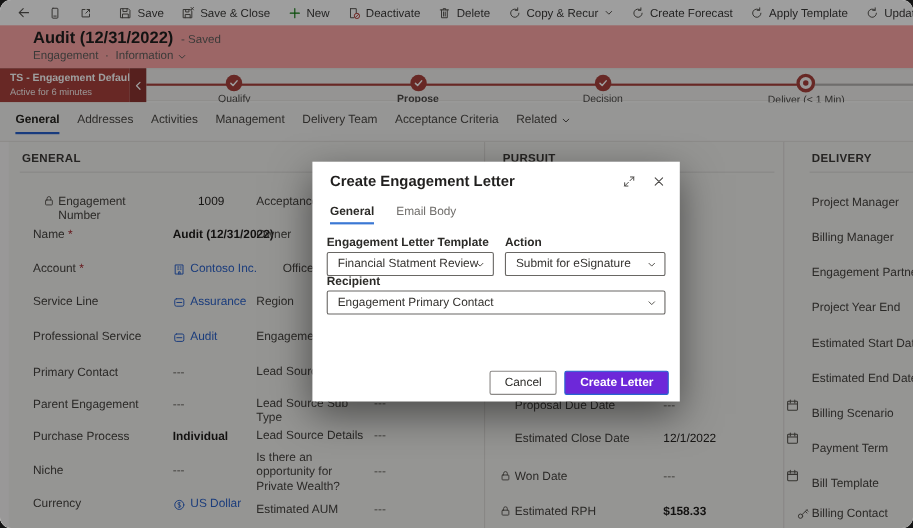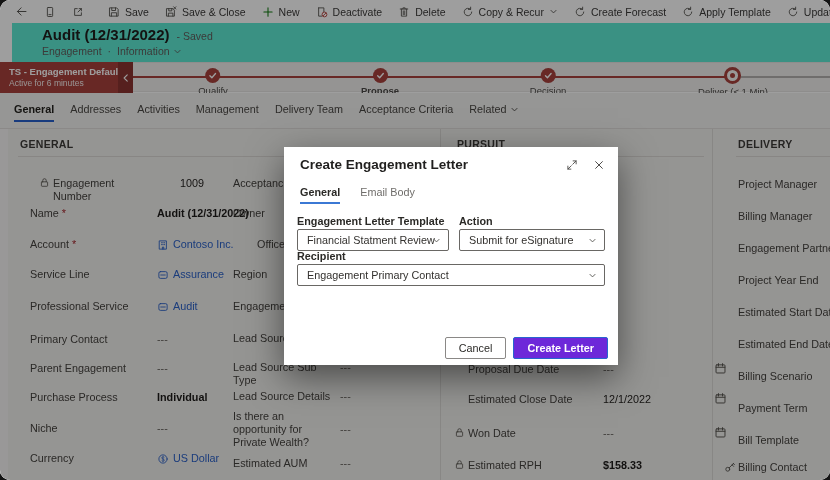--- a/index.html
+++ b/index.html
@@ -10,21 +10,21 @@
   
   .cmdbar{position:absolute;top:0;left:0;right:0;height:23px;background:#fff;display:flex;align-items:center;padding-left:7px}
   .cb-item{display:flex;align-items:center;gap:5px;padding:3px 8px;font-size:10.5px;color:#3b3a39;cursor:pointer;white-space:nowrap}
   .cb-item .icon{color:#55534f;display:flex;align-items:center}
   .cb-item[data-name="new-button"] .icon{color:#107c10}
   .cb-sep{width:1px;height:14px;background:#d6d4d2;margin:0 4px}
   .icon{display:inline-flex;align-items:center}
   .icon svg{display:block}
 
   
-  .titlebar{position:absolute;top:23px;left:12px;right:0;height:39px;background:#5eead4;padding:3px 0 0 30px}
+  .titlebar{position:absolute;top:23px;left:0;right:0;height:39px;background:#fca5a5;padding:3px 0 0 30px}
   .t-title{font-size:15px;font-weight:bold;color:#201f1e}
   .t-saved{font-size:10.5px;color:#605e5c;margin-left:7px}
   .t-row2{margin-top:1px;font-size:10.5px;color:#605e5c;display:flex;align-items:center;gap:6px}
   .t-form{display:flex;align-items:center;gap:3px;cursor:pointer}
 
   
   .bpf{position:absolute;top:62px;left:0;right:0;height:30px;background:#f0efed;border-top:1px solid #e6e4e2;border-bottom:1px solid #e6e4e2}
   .bpf-box{position:absolute;left:0;top:-1px;width:118px;height:31px;background:#a8423d;color:#fff;padding:4px 0 0 9px;cursor:pointer}
   .bpf-box-title{font-size:9.5px;font-weight:bold;white-space:nowrap;overflow:hidden}
   .bpf-box-sub{font-size:8.5px;opacity:.9;margin-top:1px}

